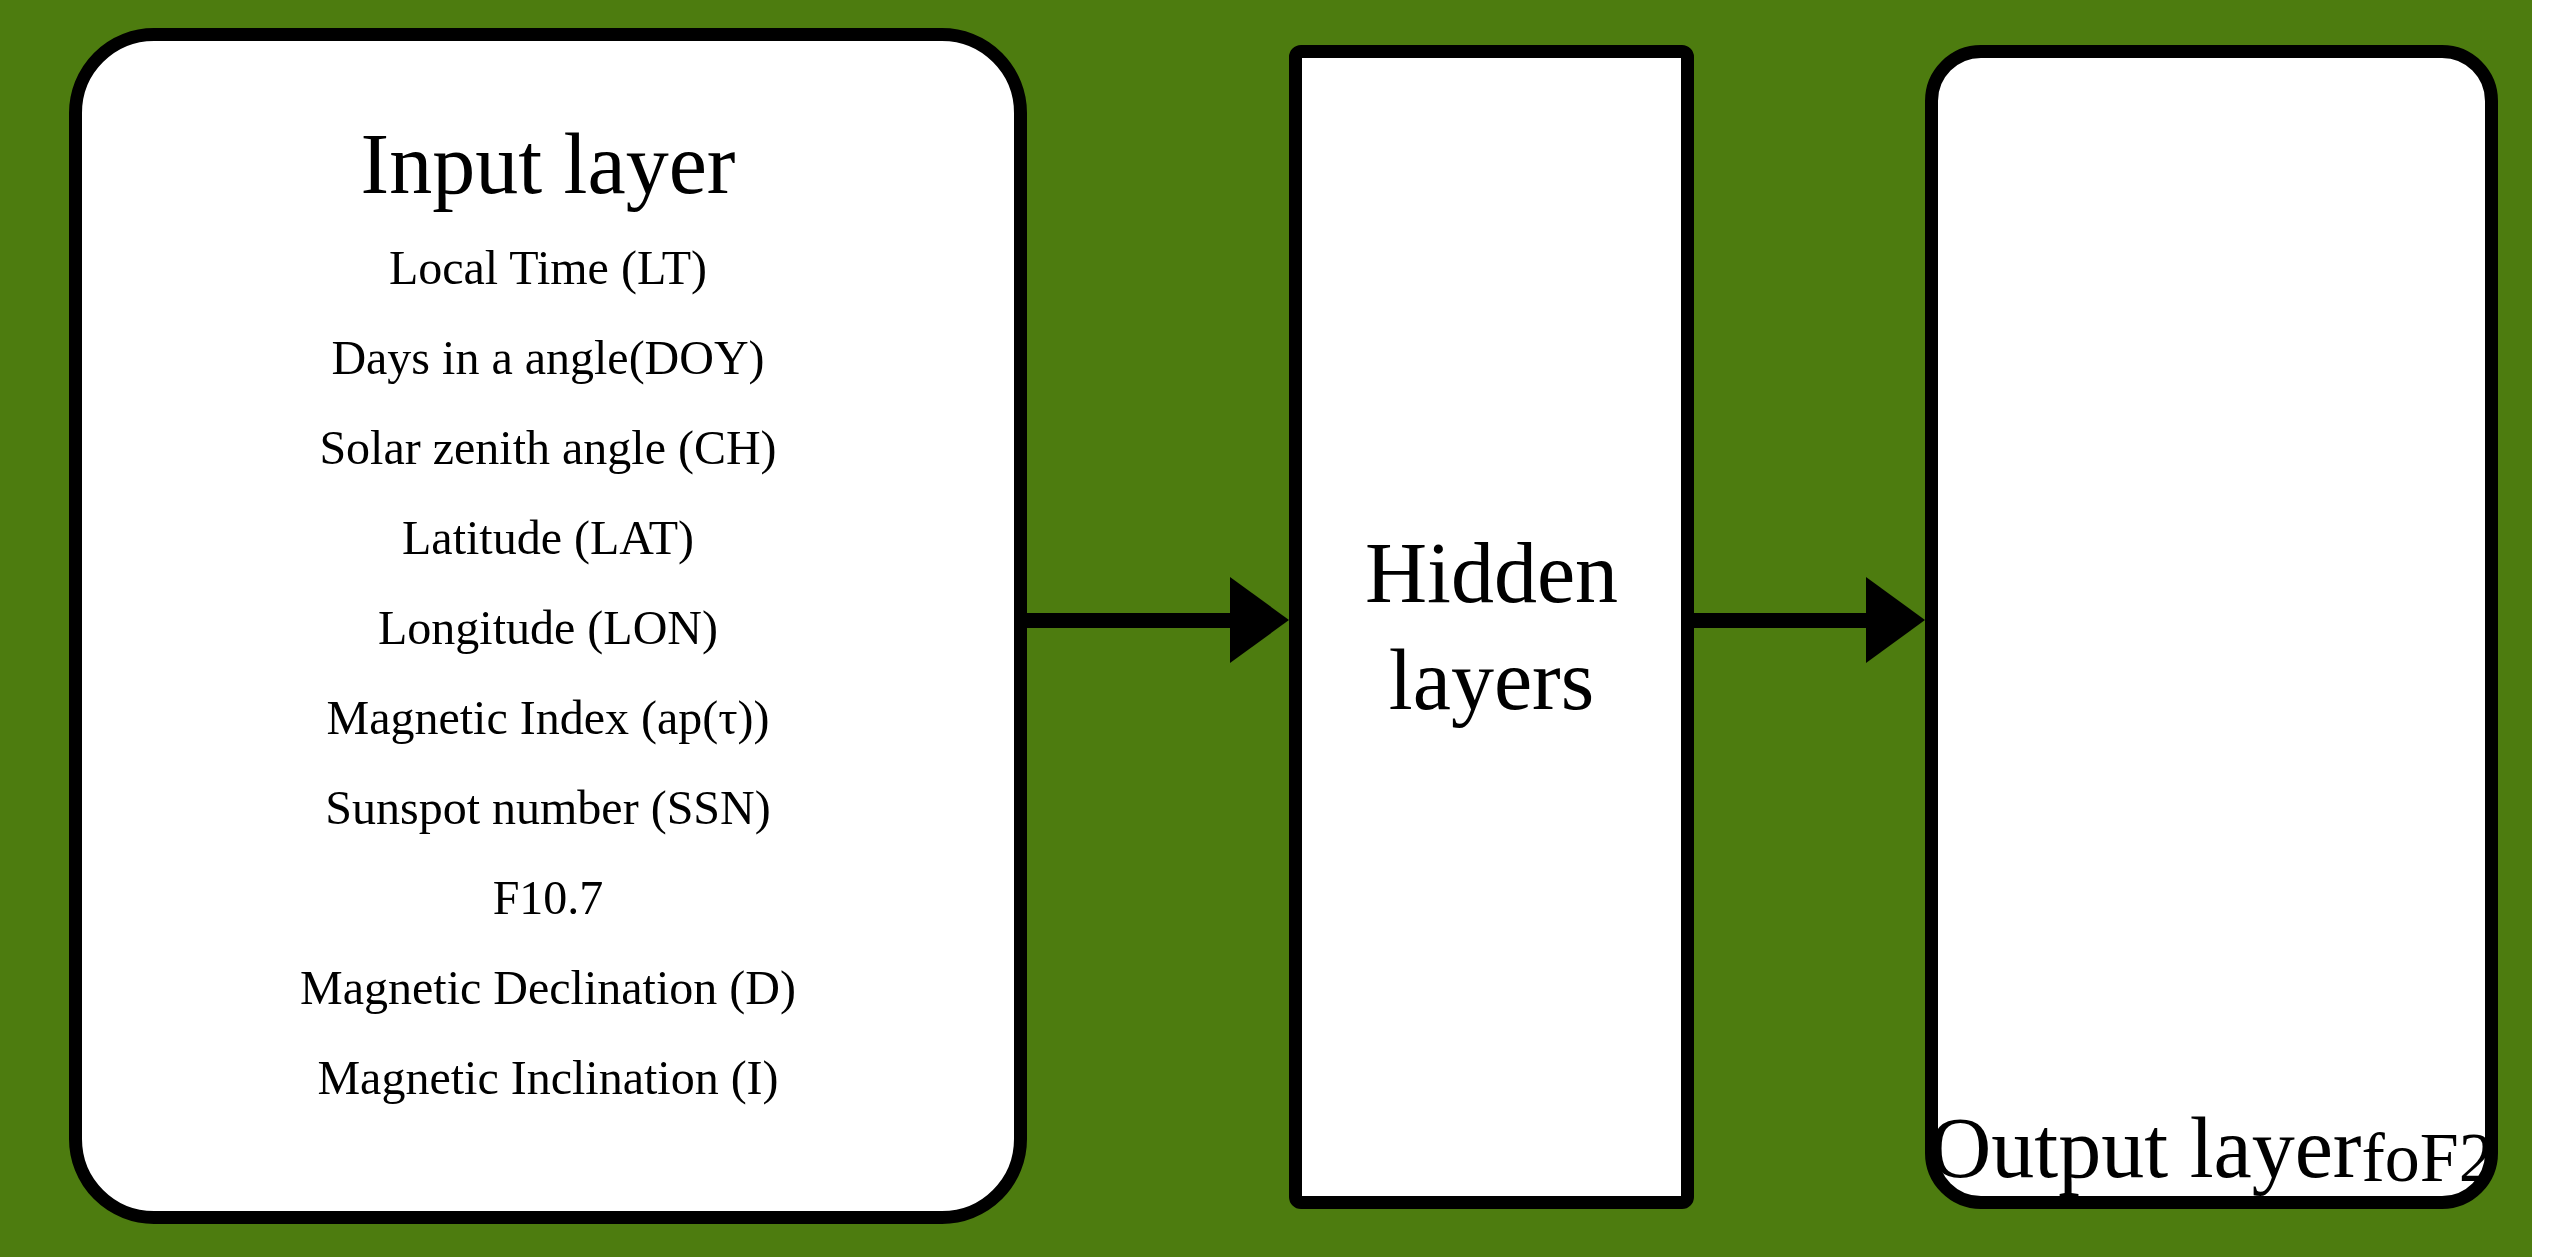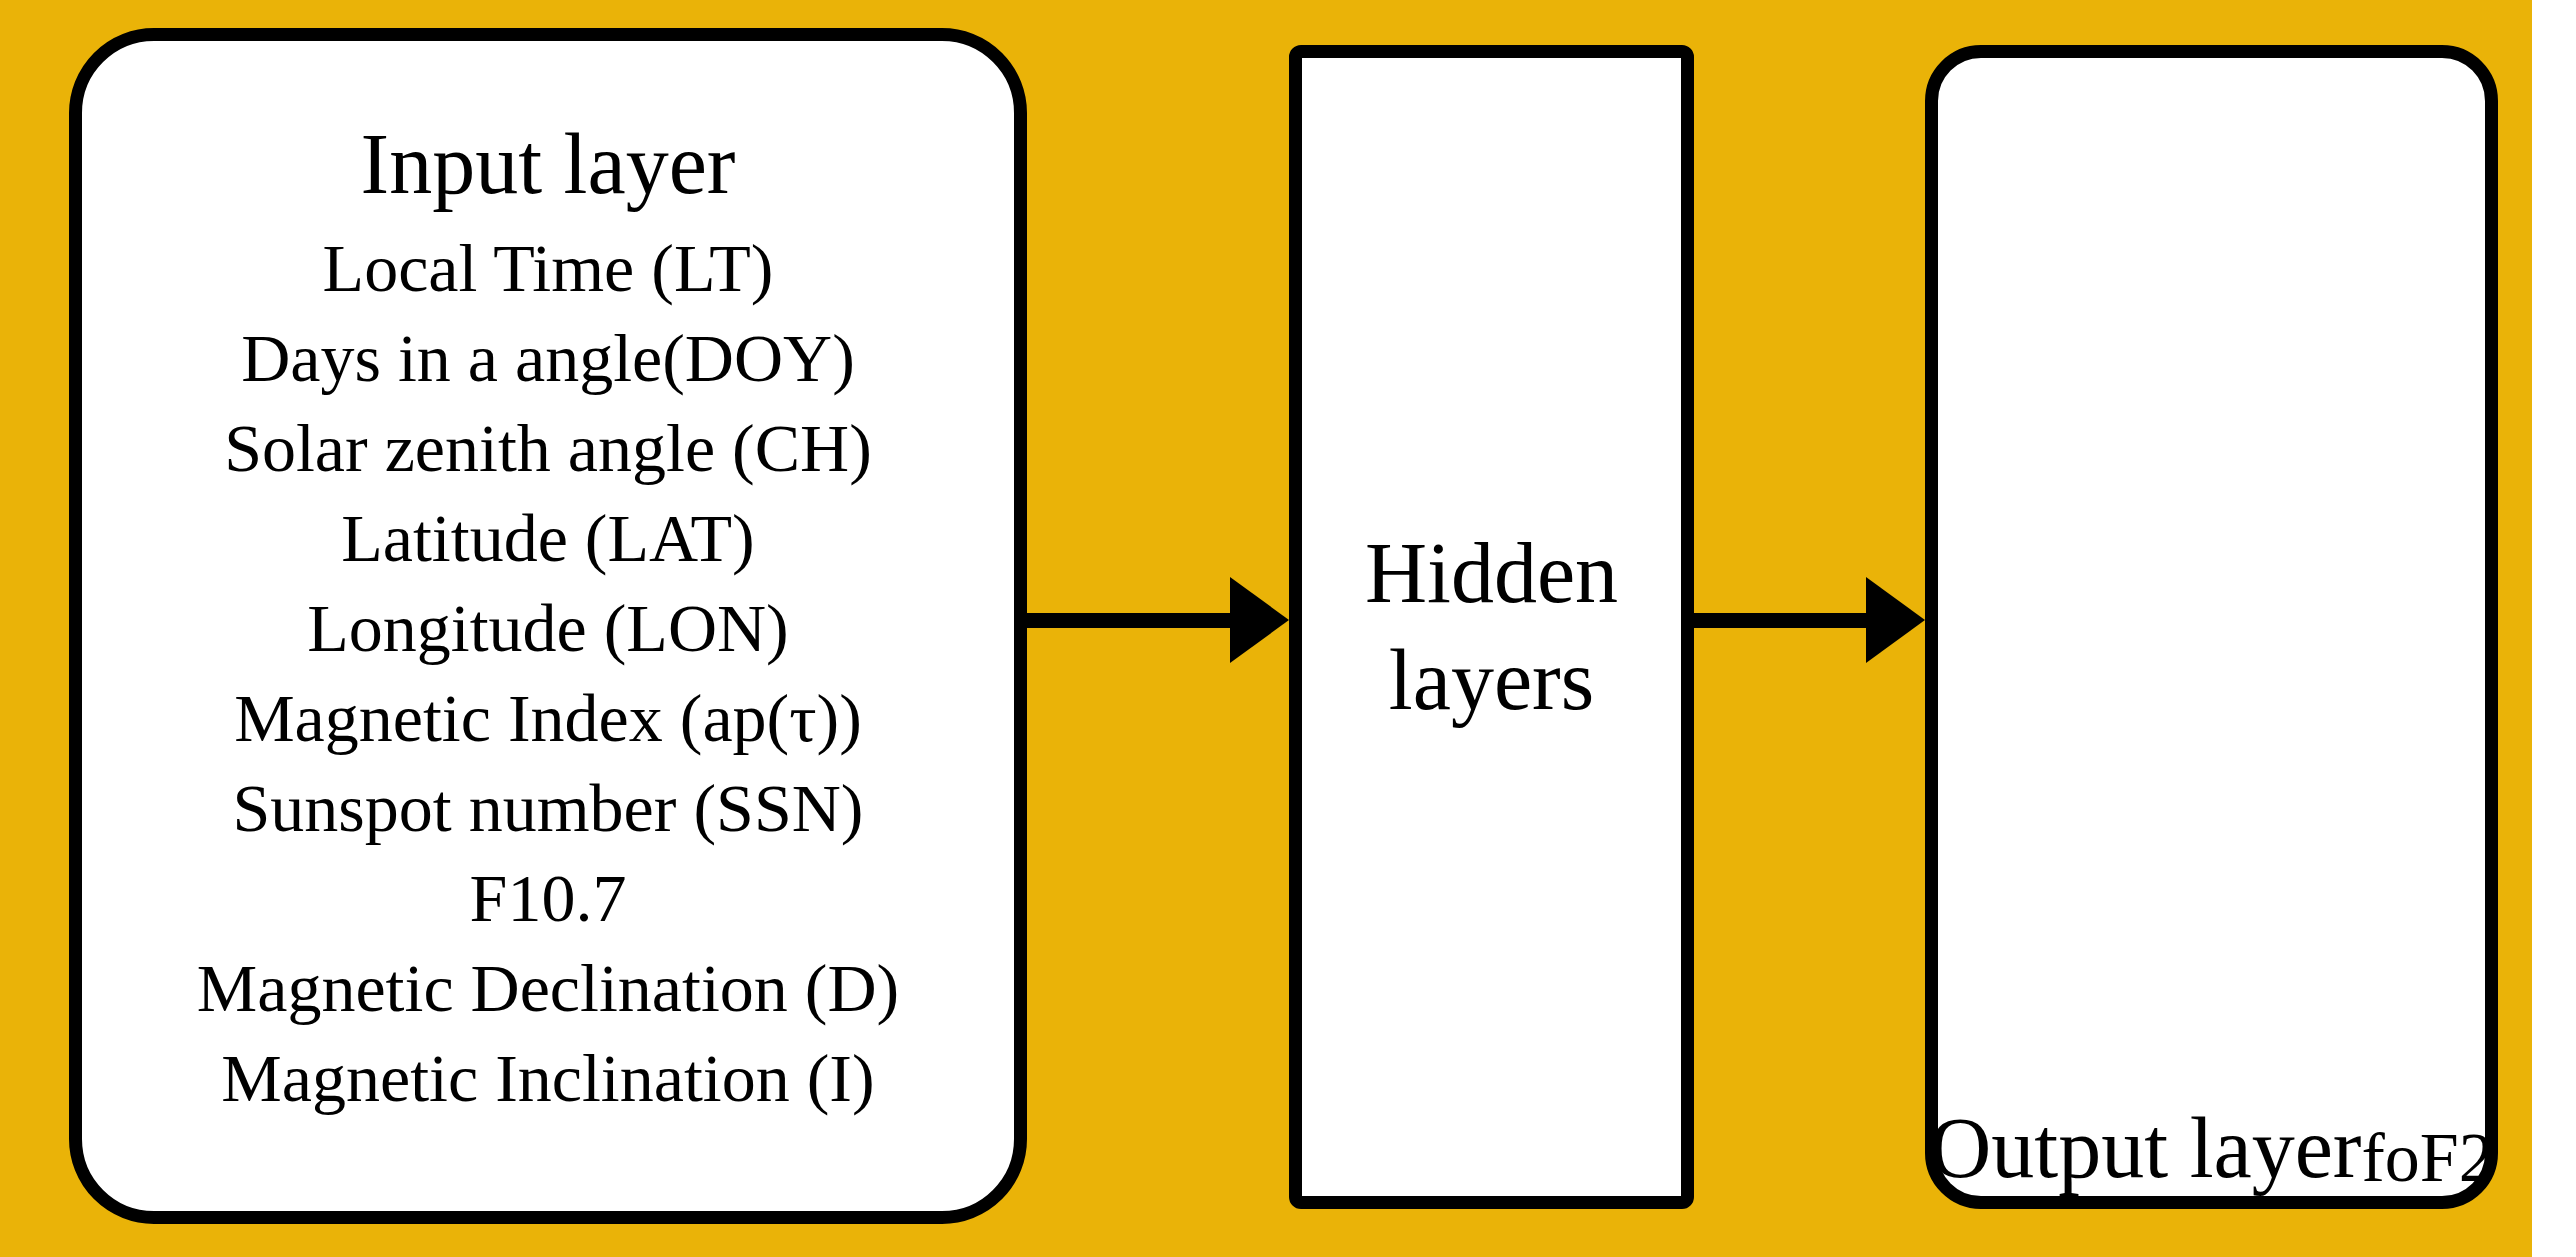--- a/index.html
+++ b/index.html
@@ -1,20 +1,20 @@
 <!DOCTYPE html>
 <html style="font-size:14.3px"><head>
 <meta charset="utf-8">
 <style>
   html, body { margin: 0; padding: 0; background: #ffffff; }
   .canvas {
     position: relative;
     width: 2532px;
     height: 1257px;
-    background: #eab308;
+    background: #4d7c0f;
     color: #000000;
     font-family: "Liberation Serif", "DejaVu Serif", serif;
     overflow: hidden;
   }
   .box {
     position: absolute;
     box-sizing: border-box;
     border: 13.4px solid #000000;
     background: #ffffff;
   }
@@ -25,21 +25,21 @@
     text-align: center;
     padding-top: 76px;
   }
   .box-title {
     font-size: 86px;
     line-height: 95px;
     white-space: nowrap;
   }
   .input-list {
     margin-top: 10.7px;
-    font-size: 68px;
+    font-size: 48px;
     line-height: 90px;
   }
   .input-item { white-space: nowrap; }
   .hidden-box {
     left: 1289px; top: 45px;
     width: 405px; height: 1164px;
     border-radius: 12px;
     display: flex;
     align-items: center;
     justify-content: center;

